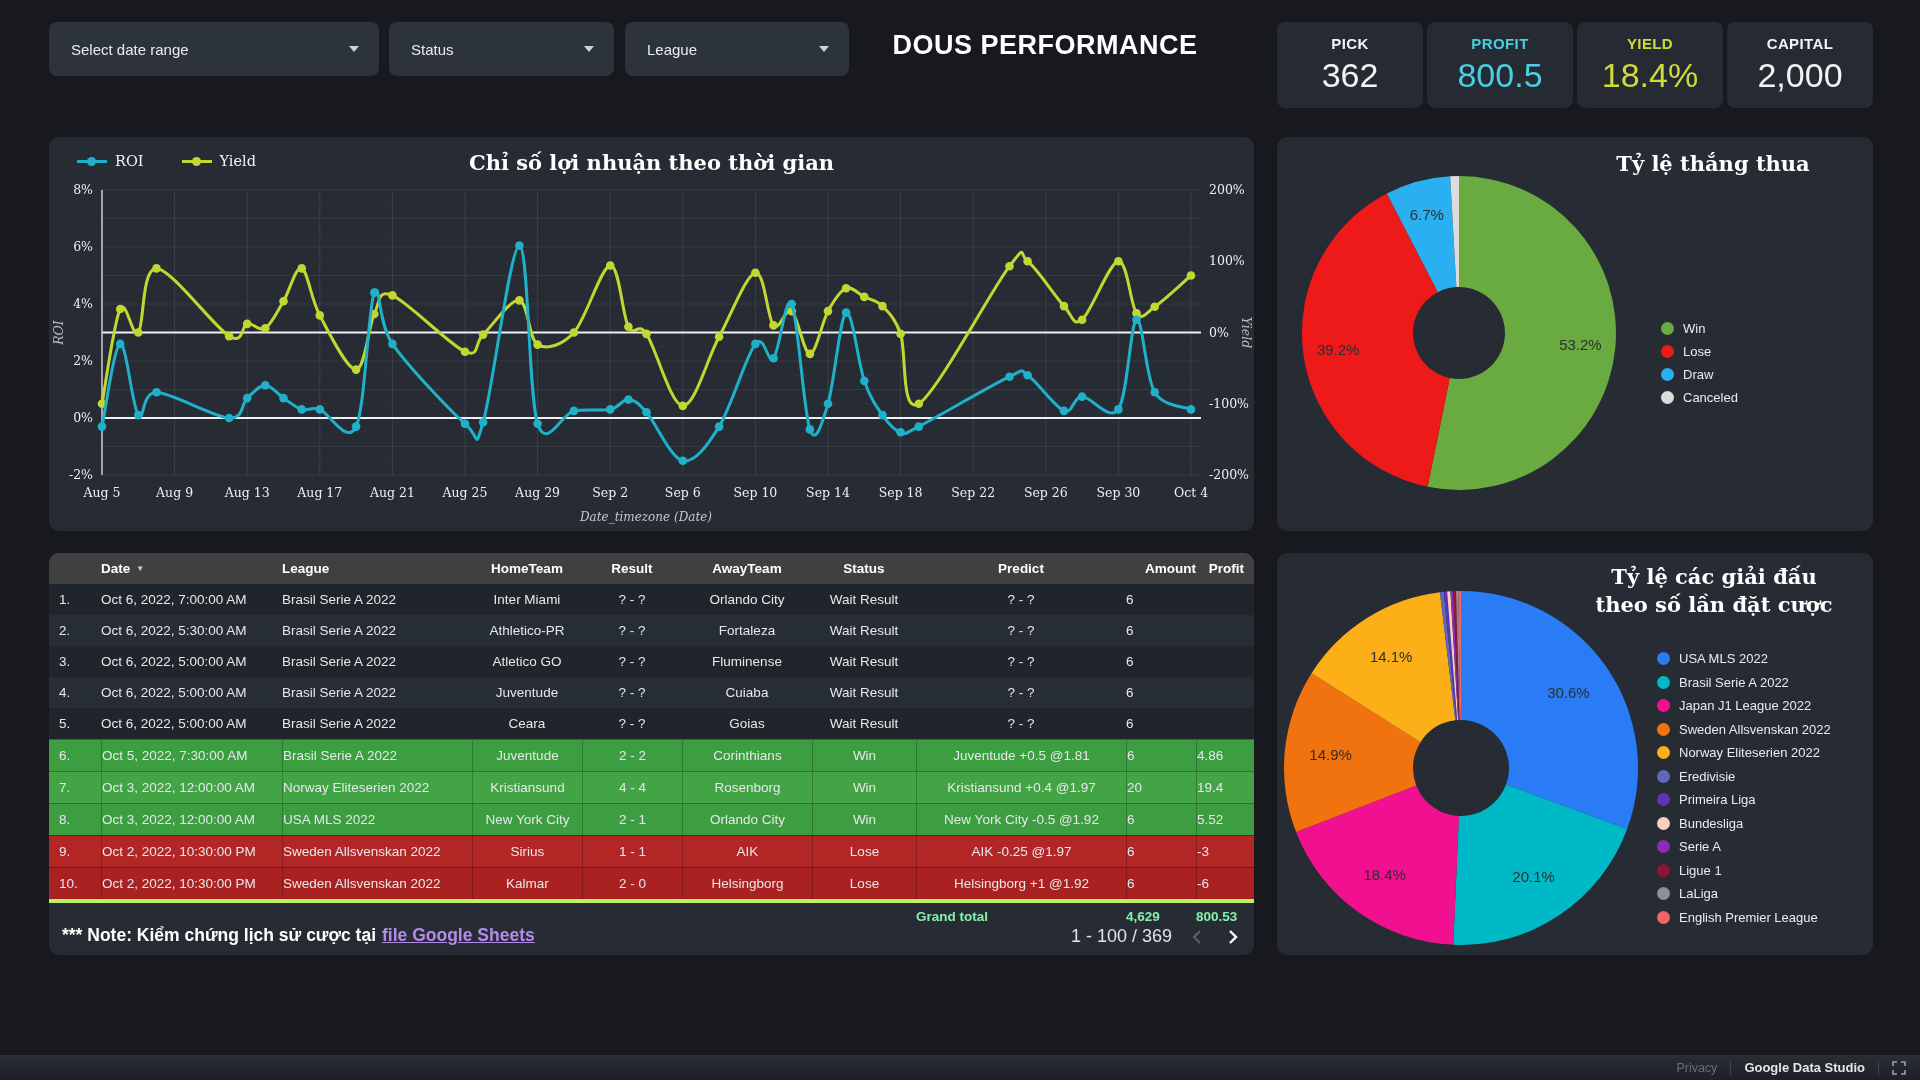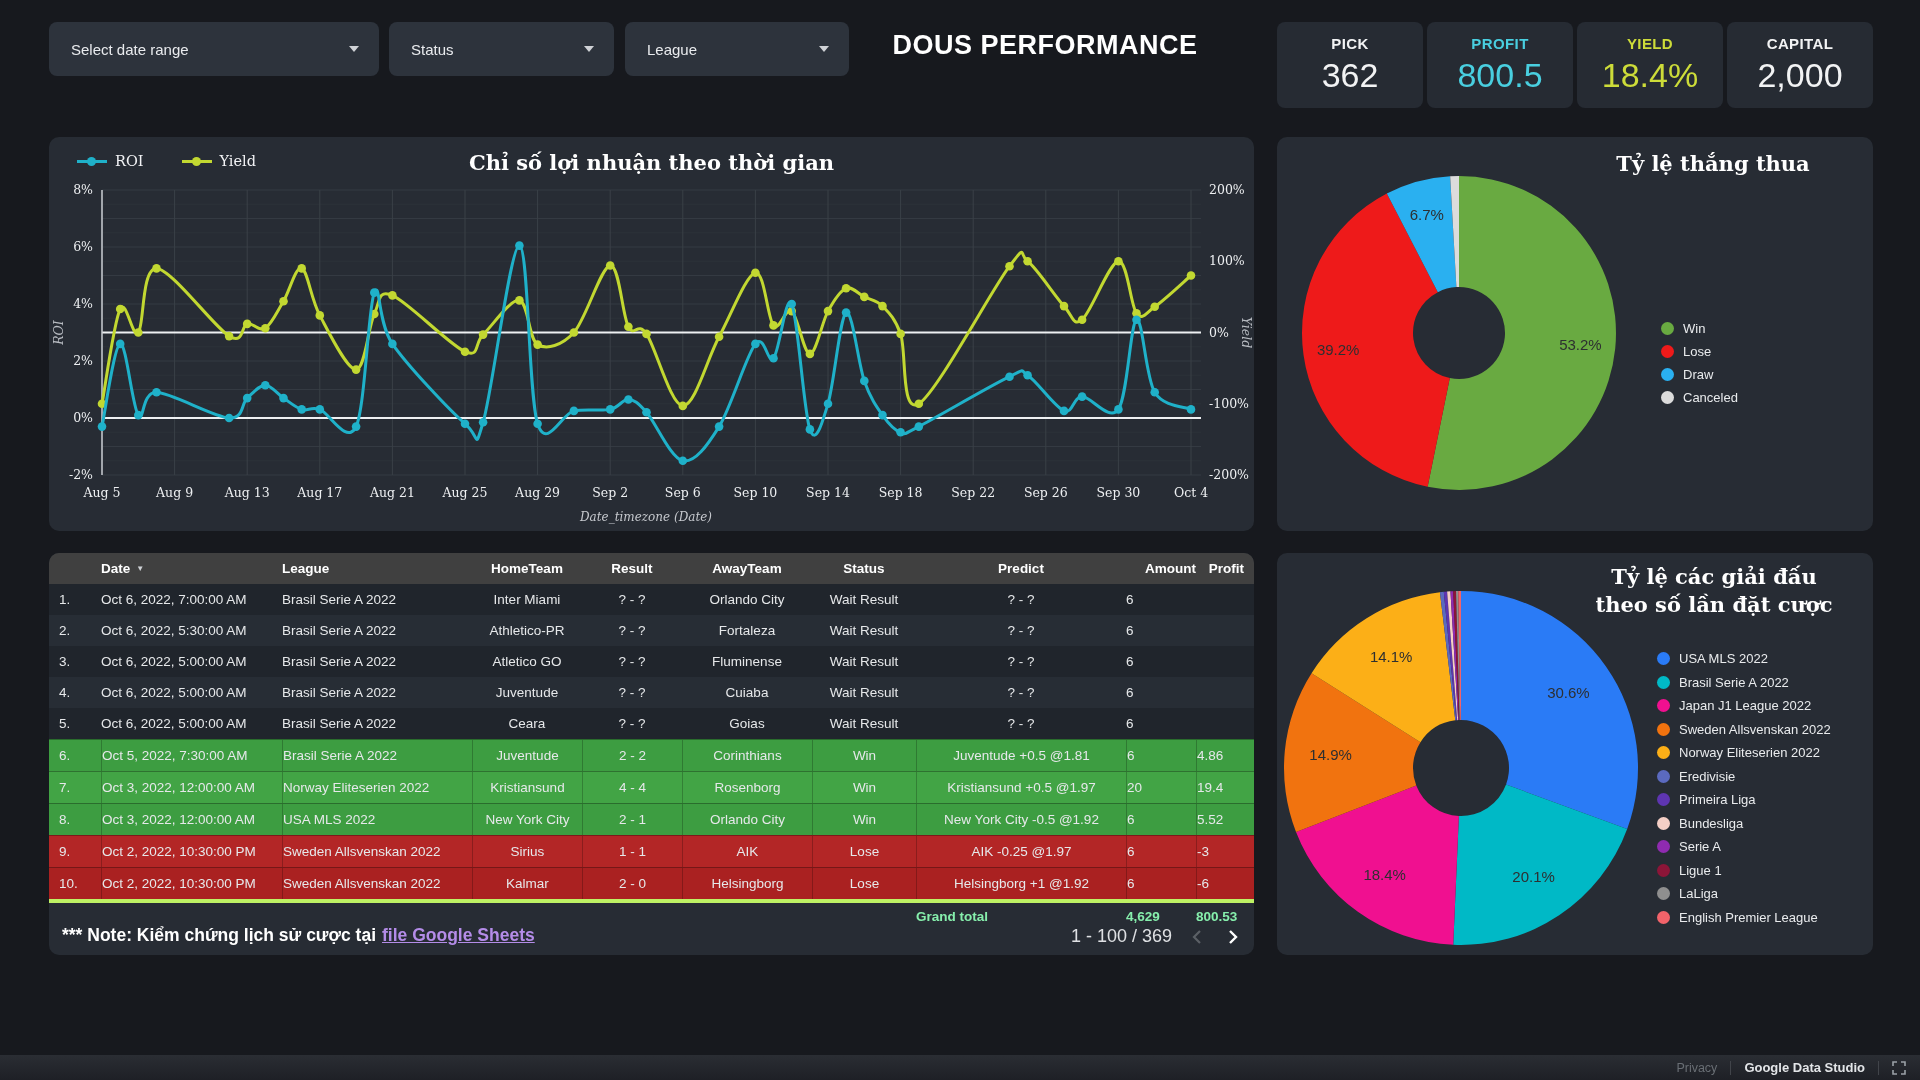--- a/index.html
+++ b/index.html
@@ -424,21 +424,21 @@
           <div class="tcell ar">4.86</div>
         </div>
         <div class="trow tgrid r-win colored">
           <div class="tcell al">7.</div>
           <div class="tcell al">Oct 3, 2022, 12:00:00 AM</div>
           <div class="tcell al">Norway Eliteserien 2022</div>
           <div class="tcell ac">Kristiansund</div>
           <div class="tcell ac">4 - 4</div>
           <div class="tcell ac">Rosenborg</div>
           <div class="tcell ac">Win</div>
-          <div class="tcell ac">Kristiansund +0.5 @1.97</div>
+          <div class="tcell ac">Kristiansund +0.4 @1.97</div>
           <div class="tcell ar">20</div>
           <div class="tcell ar">19.4</div>
         </div>
         <div class="trow tgrid r-win alt colored">
           <div class="tcell al">8.</div>
           <div class="tcell al">Oct 3, 2022, 12:00:00 AM</div>
           <div class="tcell al">USA MLS 2022</div>
           <div class="tcell ac">New York City</div>
           <div class="tcell ac">2 - 1</div>
           <div class="tcell ac">Orlando City</div>

